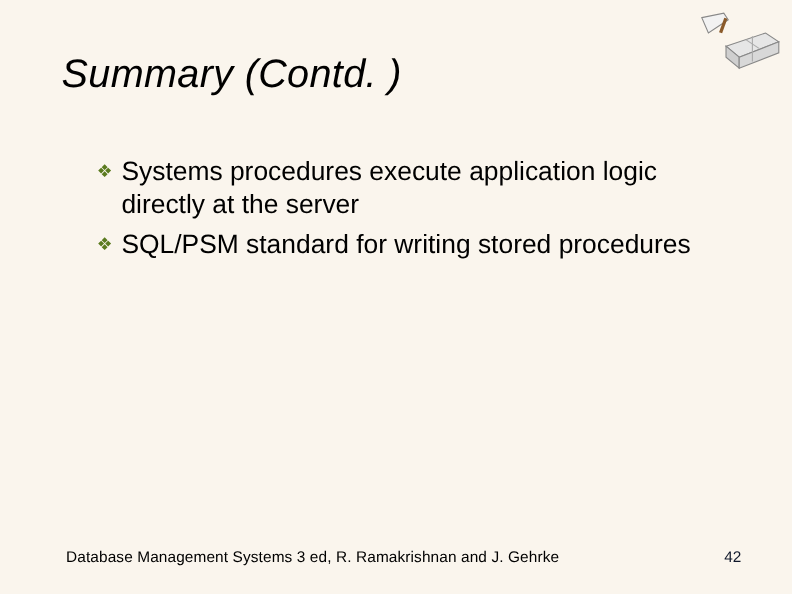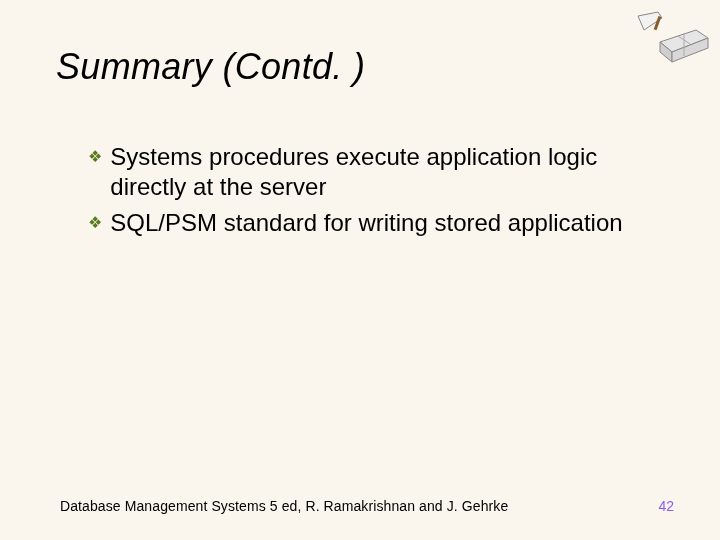--- a/index.html
+++ b/index.html
@@ -54,21 +54,21 @@
     bottom: 26px;
     font-size: 14px;
     color: #000;
     letter-spacing: 0.1px;
   }
   .pagenum {
     position: absolute;
     right: 46px;
     bottom: 26px;
     font-size: 14px;
-    color: #8b5cf6;
+    color: #0f172a;
   }
   .clipart {
     position: absolute;
     top: 8px;
     right: 10px;
     width: 82px;
     height: 60px;
   }
 </style>
 </head>
@@ -92,18 +92,18 @@
 
 <div class="title">Summary (Contd. )</div>
 
 <div class="bullets">
   <div class="bullet">
     <span class="bmark">❖</span>
     <span class="btext">Systems procedures execute application logic directly at the server</span>
   </div>
   <div class="bullet">
     <span class="bmark">❖</span>
-    <span class="btext">SQL/PSM standard for writing stored application</span>
+    <span class="btext">SQL/PSM standard for writing stored procedures</span>
   </div>
 </div>
 
-<div class="footer">Database Management Systems 5 ed,  R. Ramakrishnan and J. Gehrke</div>
+<div class="footer">Database Management Systems 3 ed,  R. Ramakrishnan and J. Gehrke</div>
 <div class="pagenum">42</div>
 
 </body></html>

